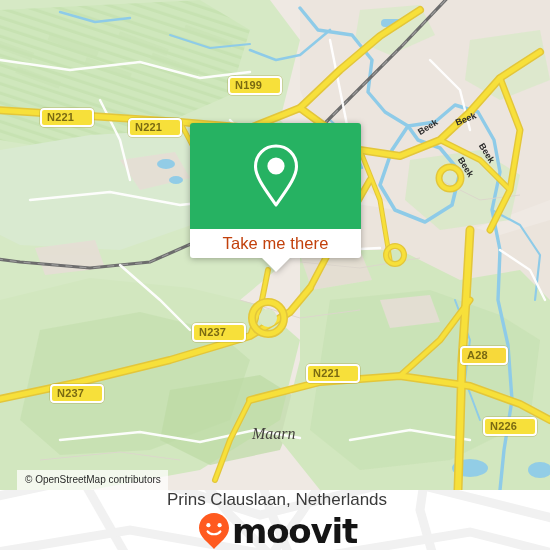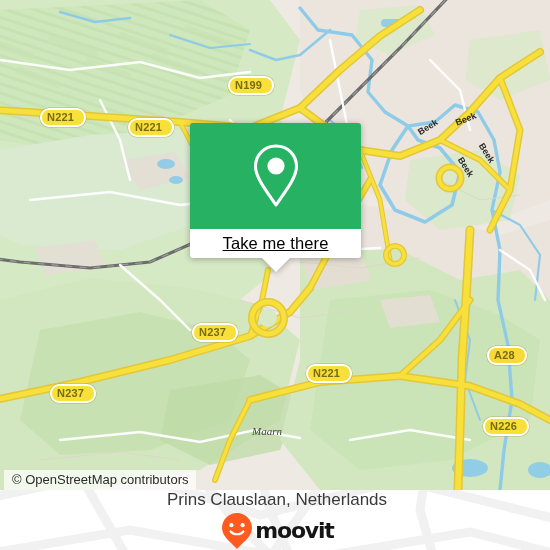--- a/index.html
+++ b/index.html
@@ -18,58 +18,58 @@
     background:#efe9e3;
     overflow:hidden;
   }
   #map-svg { position:absolute; left:0; top:0; width:550px; height:490px; }
 
   
   .shield {
     position:absolute;
     background:#f7e03a;
     border:2px solid #ffffff;
-    border-radius:9px;
+    border-radius:4px;
     color:#7a6a12;
     font-size:11px;
     font-weight:bold;
     letter-spacing:0.2px;
-    padding:1px 10px 2px 5px;
+    padding:1px 18px 2px 5px;
     line-height:12px;
     white-space:nowrap;
     box-shadow:0 0 0 0.5px rgba(160,145,40,.55);
     font-family:"Liberation Sans", sans-serif;
   }
   .shield.motorway { background:#f7d93a; }
 
   .maplabel {
     position:absolute;
-    font-size:11px;
+    font-size:16px;
     color:#44413e;
     white-space:nowrap;
     font-family:"Liberation Serif", serif;
     font-style:italic;
     text-align:center;
   }
   .waterlabel {
     position:absolute;
     font-size:9px;
     color:#2a2a2a;
     white-space:nowrap;
     font-family:"Liberation Sans", sans-serif;
     font-weight:600;
   }
 
   
   #attribution {
     position:absolute;
-    left:4px; bottom:0;
+    left:17px; bottom:0;
     background:rgba(255,255,255,0.72);
     color:#2b2b2b;
-    font-size:13px;
+    font-size:10px;
     line-height:20px;
     padding:0 7px 0 8px;
     white-space:nowrap;
     font-family:"Liberation Sans", sans-serif;
   }
 
   
   #callout {
     position:absolute;
     left:190px; top:123px;
@@ -83,24 +83,23 @@
     display:flex; align-items:center; justify-content:center;
   }
   #callout-white {
     height:29px;
     background:#ffffff;
     border-radius:0 0 3px 3px;
     display:flex; align-items:center; justify-content:center;
   }
   #callout-label {
     font-size:16.5px;
-    color:#000000;
+    color:#c2410c;
     font-family:"Liberation Sans", sans-serif;
     letter-spacing:0.1px;
-    text-decoration:underline;
   }
   #callout-tail {
     position:absolute;
     left:50%;
     top:135px;
     margin-left:-14px;
     width:0; height:0;
     border-left:14px solid transparent;
     border-right:14px solid transparent;
     border-top:14px solid #ffffff;
@@ -122,21 +121,21 @@
     flex-direction:column;
   }
   #footer-title {
     font-size:17px;
     color:#3a3a3a;
     font-family:"Liberation Sans", sans-serif;
     white-space:nowrap;
   }
   #brand { display:flex; align-items:center; gap:1px; }
   #brand-wordmark {
-    font-size:22px;
+    font-size:34px;
     color:#151515;
     font-family:"DejaVu Sans", sans-serif;
     font-weight:bold;
     letter-spacing:-1.2px;
     line-height:34px;
   }
 </style>
 </head>
 <body>
 
@@ -286,21 +285,21 @@
         <circle cx="395" cy="255" r="9" stroke="#f7e03a" stroke-width="3.5"></circle>
       </g>
     </svg>
 
     <div class="shield" style="left:40px;  top:108px;">N221</div>
     <div class="shield" style="left:128px; top:118px;">N221</div>
     <div class="shield" style="left:228px; top:76px;">N199</div>
     <div class="shield" style="left:192px; top:323px;">N237</div>
     <div class="shield" style="left:50px;  top:384px;">N237</div>
     <div class="shield" style="left:306px; top:364px;">N221</div>
-    <div class="shield motorway" style="left:487px; top:346px;">A28</div>
+    <div class="shield motorway" style="left:460px; top:346px;">A28</div>
     <div class="shield" style="left:483px; top:417px;">N226</div>
 
     <div class="maplabel" style="left:252px; top:425px;">Maarn</div>
 
     <div class="waterlabel" style="left:417px; top:122px; transform:rotate(-32deg);">Beek</div>
     <div class="waterlabel" style="left:455px; top:114px; transform:rotate(-22deg);">Beek</div>
     <div class="waterlabel" style="left:455px; top:162px; transform:rotate(58deg);">Beek</div>
     <div class="waterlabel" style="left:476px; top:148px; transform:rotate(58deg);">Beek</div>
 
     <div id="attribution">© OpenStreetMap contributors</div>

